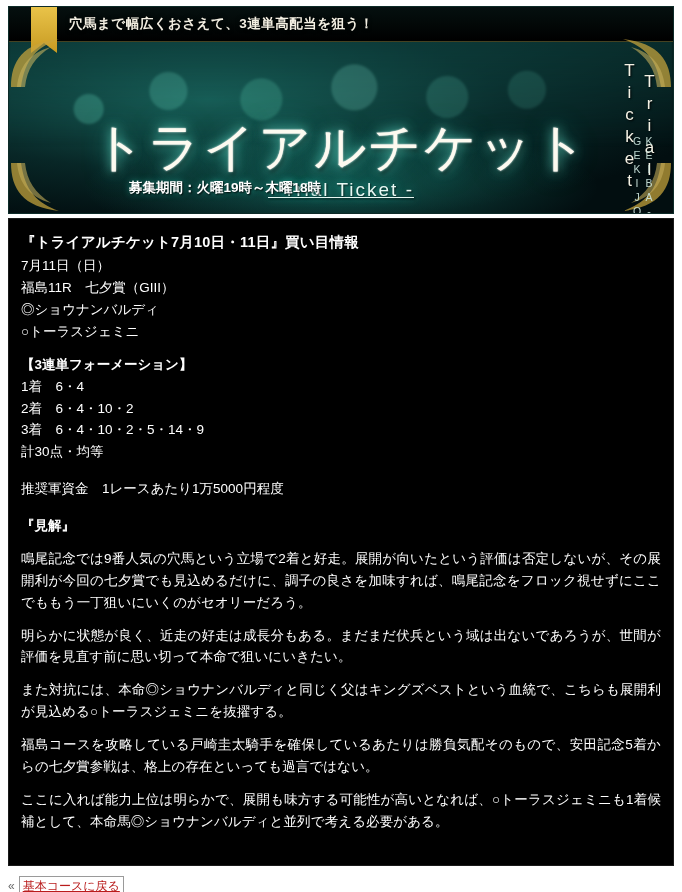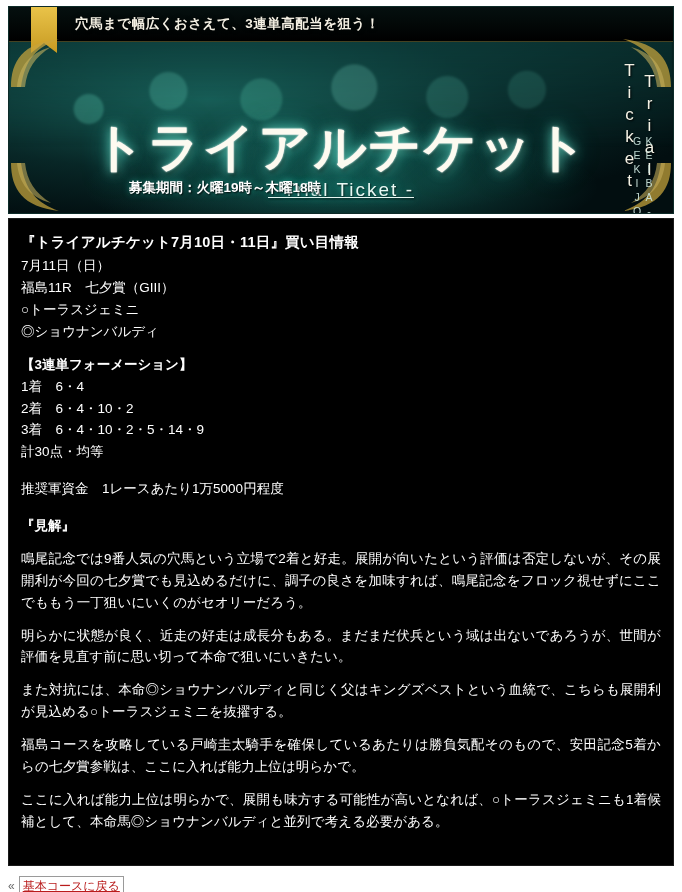--- a/index.html
+++ b/index.html
@@ -62,21 +62,21 @@
   .banner .top-strip {
     position: absolute;
     top: 0; left: 0; right: 0;
     height: 34px;
     background: linear-gradient(180deg, #05100f 0%, #000 100%);
     border-bottom: 1px solid rgba(190,160,70,0.35);
   }
   .banner .top-text {
     position: absolute;
     top: 8px;
-    left: 66px;
+    left: 60px;
     color: #f3efe2;
     font-size: 13.5px;
     font-weight: bold;
     letter-spacing: 0.5px;
     text-shadow: 0 0 4px rgba(0,0,0,0.9);
     white-space: nowrap;
   }
   .ribbon {
     position: absolute;
     left: 22px;
@@ -86,21 +86,21 @@
     background: linear-gradient(180deg, #e9c349 0%, #c79a22 100%);
     clip-path: polygon(0 0, 100% 0, 100% 100%, 50% 78%, 0 100%);
   }
   .banner .title {
     position: absolute;
     left: 0; right: 0;
     top: 106px;
     text-align: center;
     font-family: "DejaVu Sans", sans-serif;
     font-size: 52px;
-    font-weight: bold;
+    font-weight: normal;
     color: #fdfaf0;
     letter-spacing: 2px;
     text-shadow:
       0 0 2px #fff,
       0 0 12px rgba(120,255,230,0.85),
       0 0 26px rgba(40,200,180,0.7),
       2px 3px 4px rgba(0,0,0,0.8);
   }
   .banner .subtitle {
     position: absolute;
@@ -274,22 +274,22 @@
     <div class="period">募集期間：火曜19時～木曜18時</div>
     <div class="side-vert">Trial Ticket</div>
     <div class="side-vert-sub">KEIBA-GEKIJO</div>
   </div>
 
   <div class="panel">
 
     <div class="doc-title">『トライアルチケット7月10日・11日』買い目情報</div>
     <div class="mono-line">7月11日（日）</div>
     <div class="mono-line">福島11R　七夕賞（GIII）</div>
+    <div class="mono-line">◎ショウナンバルディ</div>
     <div class="mono-line">○トーラスジェミニ</div>
-    <div class="mono-line">◎ショウナンバルディ</div>
 
     <div class="spacer-sm"></div>
 
     <div class="section-head">【3連単フォーメーション】</div>
     <div class="mono-line">1着　6・4</div>
     <div class="mono-line">2着　6・4・10・2</div>
     <div class="mono-line">3着　6・4・10・2・5・14・9</div>
     <div class="mono-line">計30点・均等</div>
 
     <div class="spacer-md"></div>
@@ -303,21 +303,21 @@
     <div class="spacer-sm"></div>
     <p class="para">鳴尾記念では9番人気の穴馬という立場で2着と好走。展開が向いたという評価は否定しないが、その展開利が今回の七夕賞でも見込めるだけに、調子の良さを加味すれば、鳴尾記念をフロック視せずにここでももう一丁狙いにいくのがセオリーだろう。</p>
 
     <div class="spacer-sm"></div>
     <p class="para">明らかに状態が良く、近走の好走は成長分もある。まだまだ伏兵という域は出ないであろうが、世間が評価を見直す前に思い切って本命で狙いにいきたい。</p>
 
     <div class="spacer-sm"></div>
     <p class="para">また対抗には、本命◎ショウナンバルディと同じく父はキングズベストという血統で、こちらも展開利が見込める○トーラスジェミニを抜擢する。</p>
 
     <div class="spacer-sm"></div>
-    <p class="para">福島コースを攻略している戸崎圭太騎手を確保しているあたりは勝負気配そのもので、安田記念5着からの七夕賞参戦は、ここに入れば能力上位は明らかで。</p>
+    <p class="para">福島コースを攻略している戸崎圭太騎手を確保しているあたりは勝負気配そのもので、安田記念5着からの七夕賞参戦は、格上の存在といっても過言ではない。</p>
 
     <div class="spacer-sm"></div>
     <p class="para">ここに入れば能力上位は明らかで、展開も味方する可能性が高いとなれば、○トーラスジェミニも1着候補として、本命馬◎ショウナンバルディと並列で考える必要がある。</p>
 
   </div>
 
   <div class="footer">
     <span class="arrow">«</span>
     <span class="fbox">
       <a href="#">基本コースに戻る</a>

